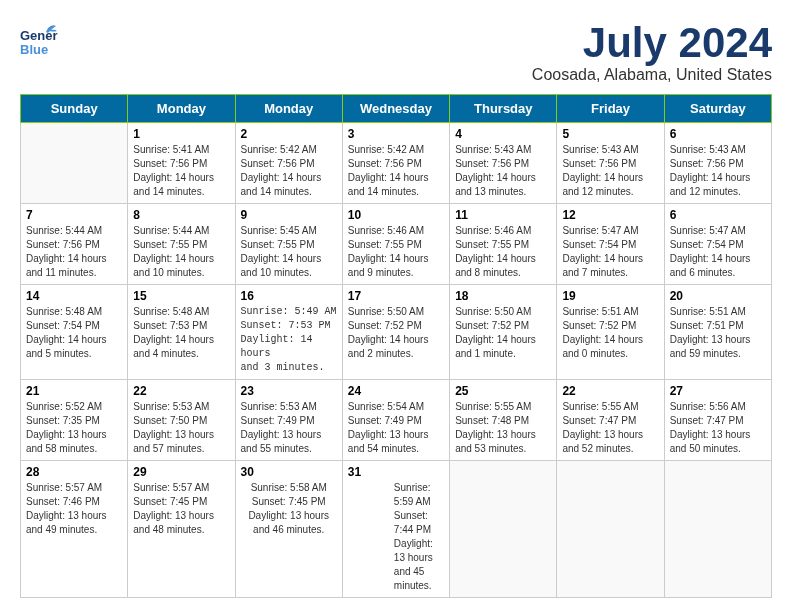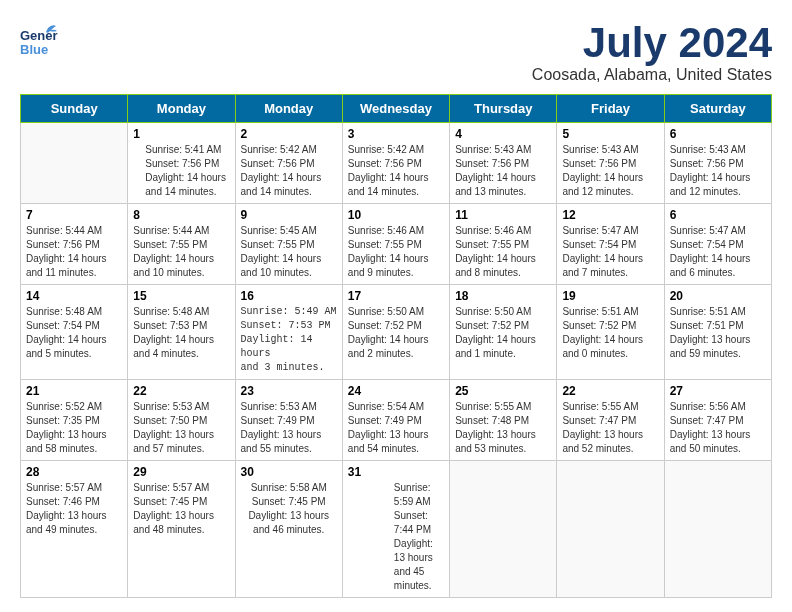--- a/index.html
+++ b/index.html
@@ -106,21 +106,21 @@
         <th>Thursday</th>
         <th>Friday</th>
         <th>Saturday</th>
       </tr>
   </thead>
   <tbody id="calendar-body">
       <tr>
         <td class="empty"></td>
         <td>
           <div class="day-num">1</div>
-          <div class="day-info" style="white-space: pre-line; margin-left: 12px;">Sunrise: 5:41 AM
+          <div class="day-info" style="white-space: pre-line;">Sunrise: 5:41 AM
 Sunset: 7:56 PM
 Daylight: 14 hours
 and 14 minutes.</div>
         </td>
         <td>
           <div class="day-num">2</div>
           <div class="day-info" style="white-space: pre-line;">Sunrise: 5:42 AM
 Sunset: 7:56 PM
 Daylight: 14 hours
 and 14 minutes.</div>

